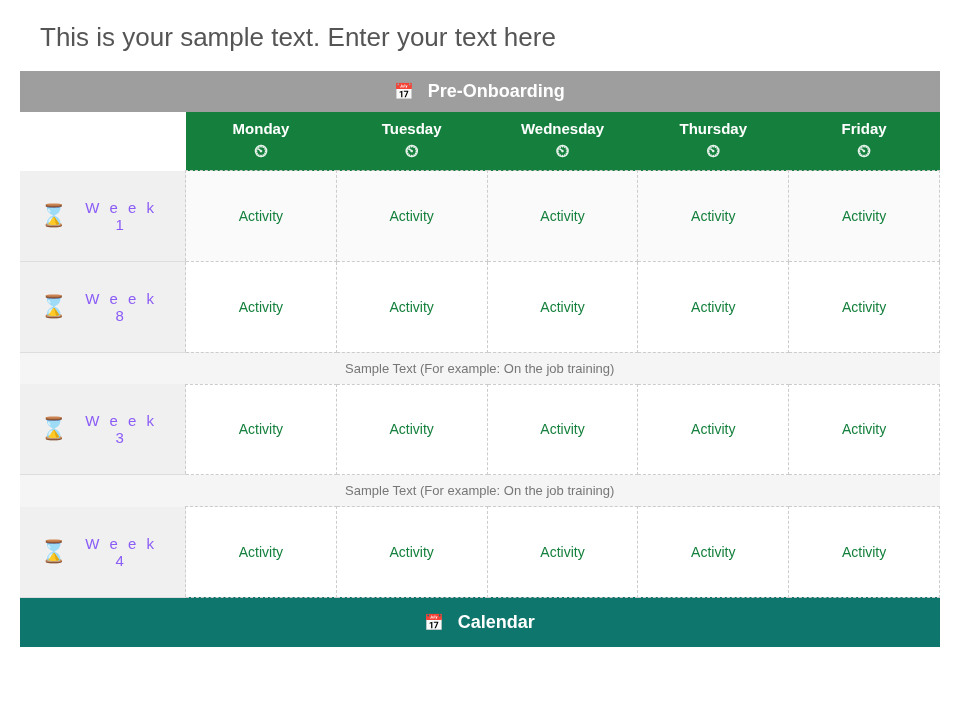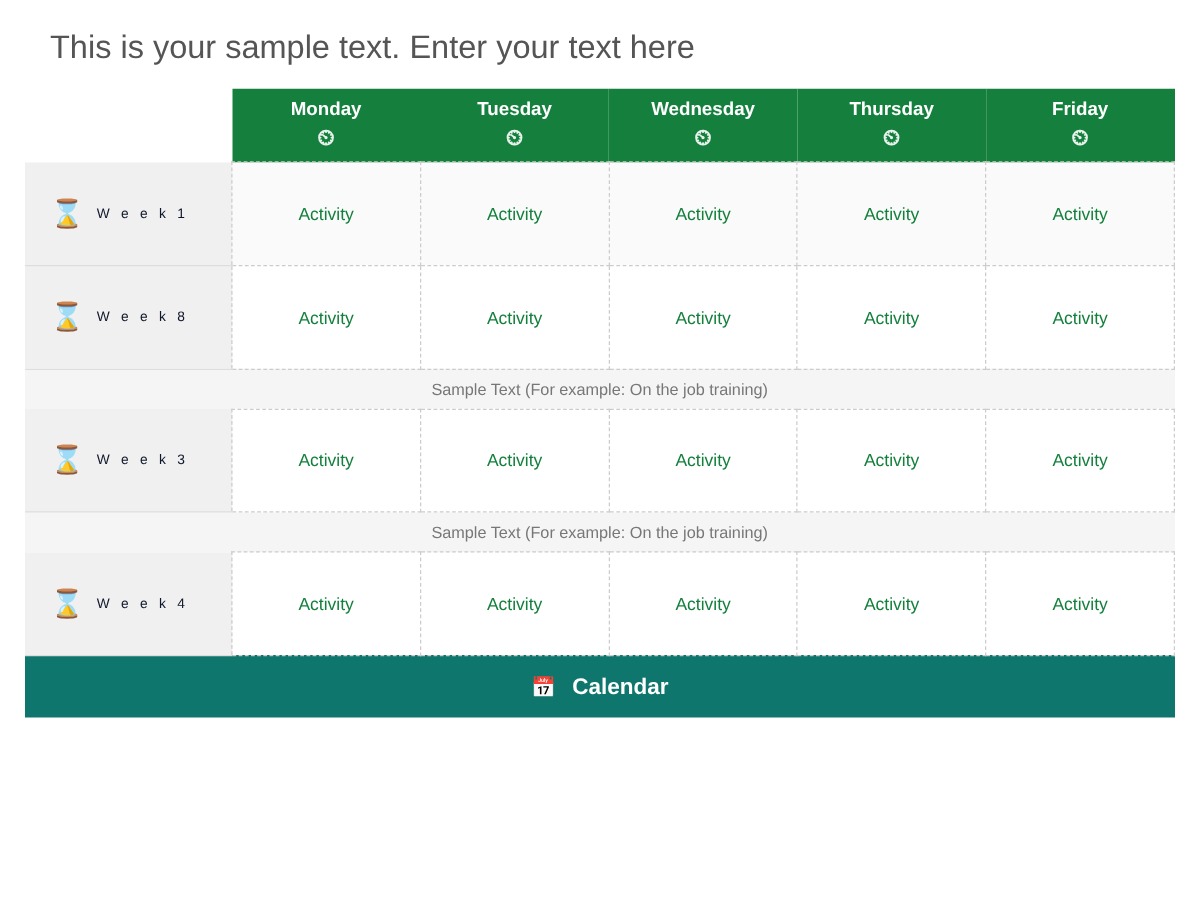--- a/index.html
+++ b/index.html
@@ -95,22 +95,22 @@
       gap: 10px;
       padding: 14px 12px;
     }
 
     .hourglass-icon {
       font-size: 22px;
       color: #b0b0b0;
     }
 
     .week-label-text {
-      font-size: 11px;
-      color: #0f172a;
+      font-size: 15px;
+      color: #8b5cf6;
       letter-spacing: 3px;
       font-weight: 500;
     }
 
     
     .sample-text-row td {
       background: #f5f5f5;
       text-align: center;
       font-size: 13px;
       color: #777777;
@@ -144,20 +144,26 @@
   </style>
 </head>
 <body>
 
 <div class="page-title">This is your sample text. Enter your text here</div>
 
 <div class="table-container">
   <table>
     <thead>
 
+      <tr>
+        <th colspan="6" class="header-preonboarding">
+          <span class="cal-icon">📅</span>
+          <span>Pre-Onboarding</span>
+        </th>
+      </tr>
 
       <tr class="days-header">
         <th style="width:18%;"></th>
         <th style="width:16.4%;">
           <div class="day-cell">
             <span class="day-name">Monday</span>
             <span class="timer-icon">⏲</span>
           </div>
         </th>
         <th style="width:16.4%;">

